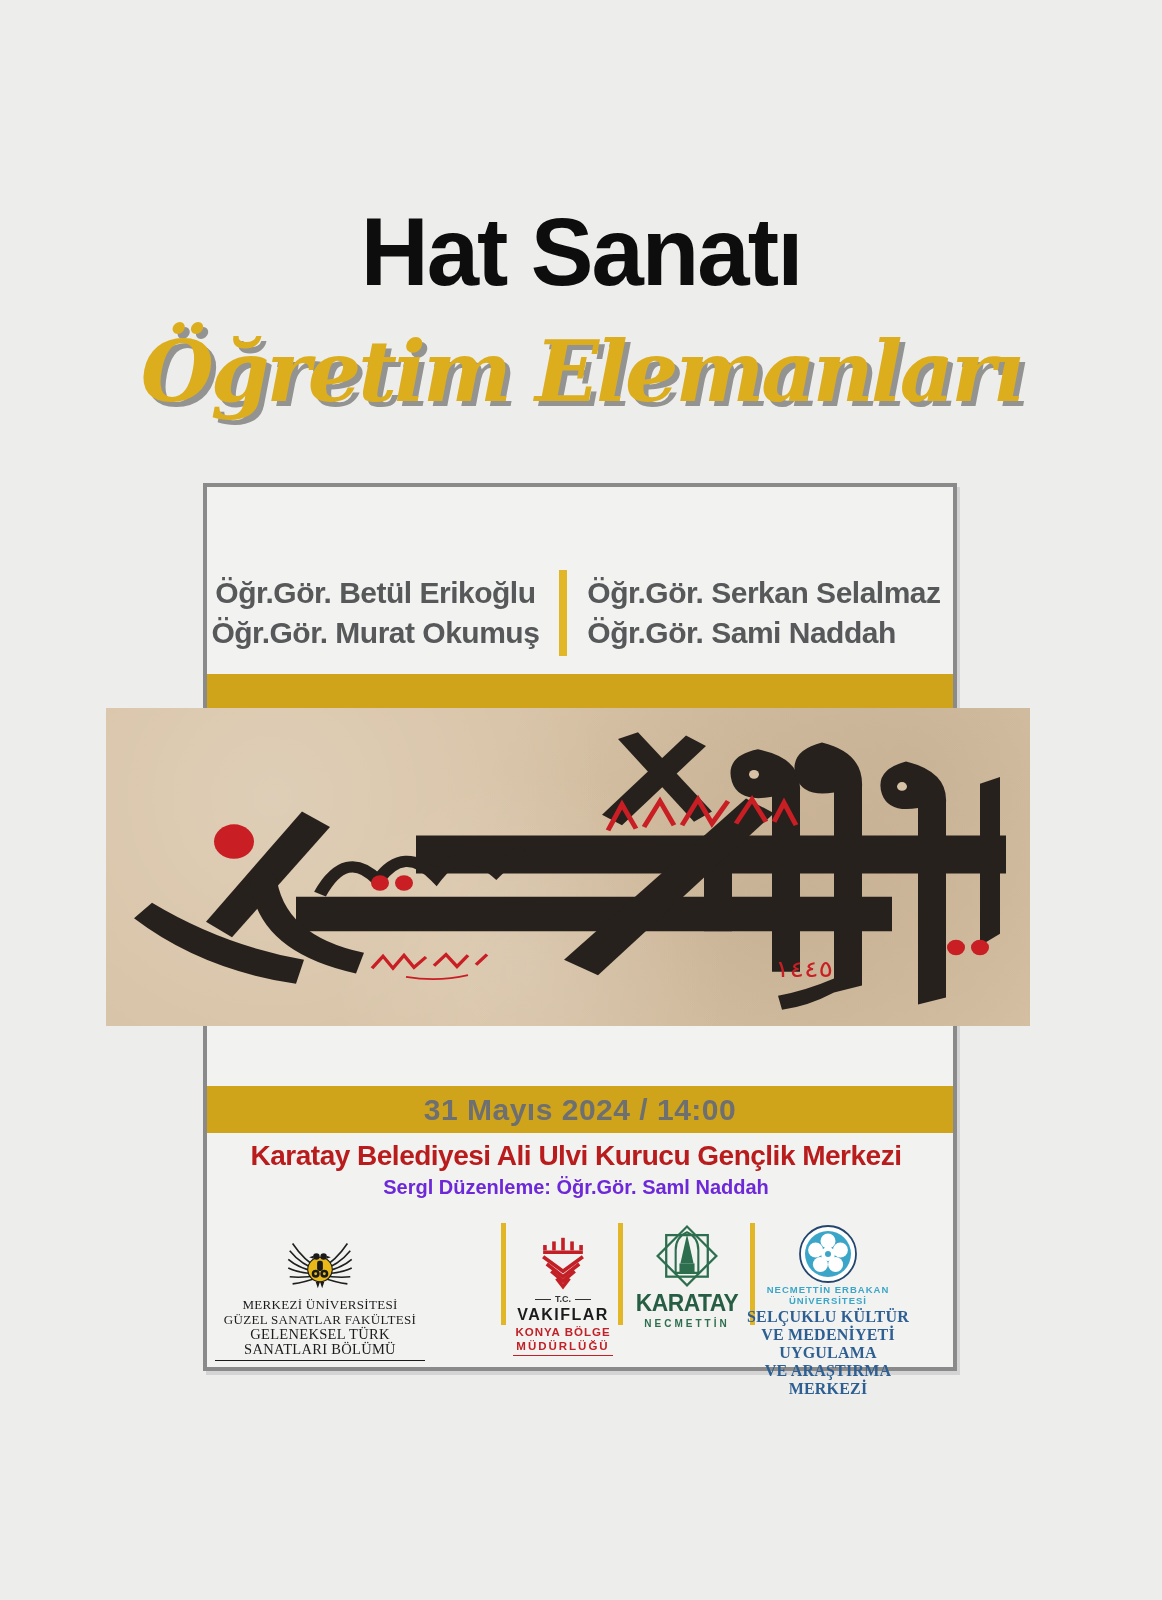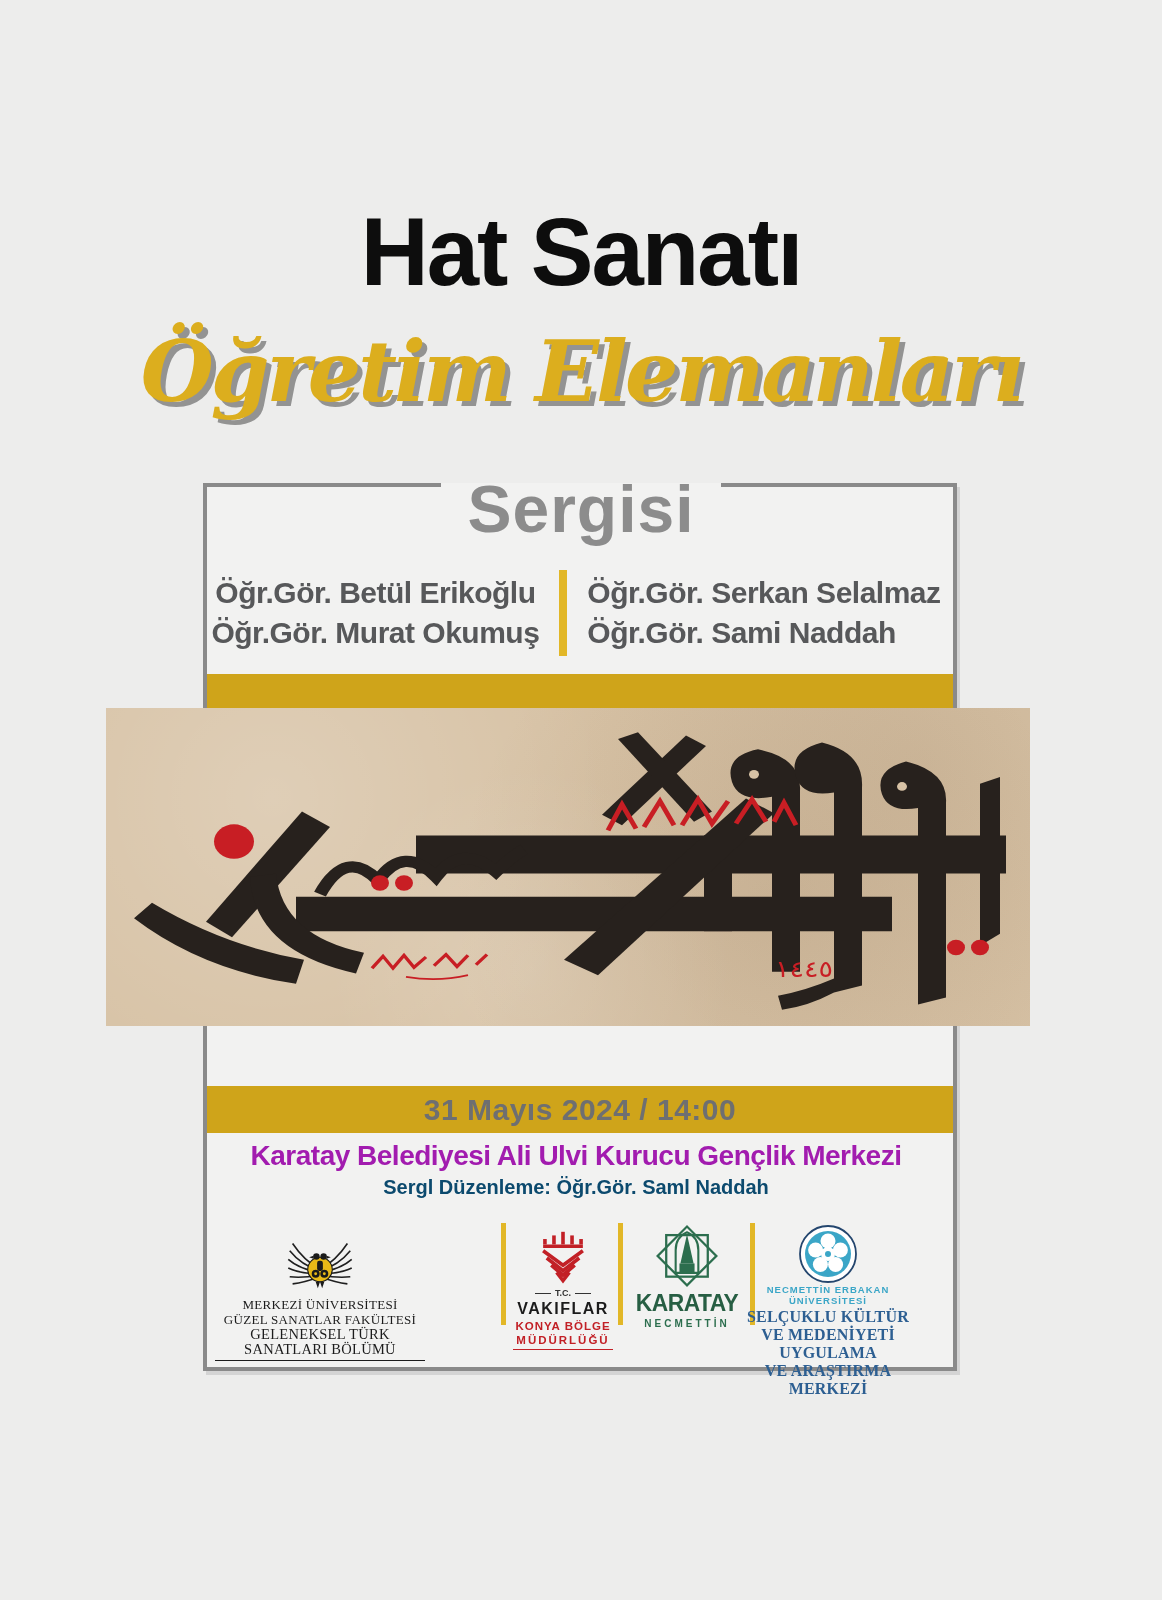--- a/index.html
+++ b/index.html
@@ -59,38 +59,38 @@
     background-color:var(--parchment);
     background-image:
       radial-gradient(circle at 18% 28%, rgba(255,255,255,.20), transparent 42%),
       radial-gradient(circle at 72% 62%, rgba(120,90,60,.12), transparent 46%),
       radial-gradient(circle at 46% 82%, rgba(255,255,255,.14), transparent 36%),
       radial-gradient(circle at 88% 18%, rgba(120,90,60,.10), transparent 40%);
   }
   .artwork svg{ display:block; width:100%; height:100%; }
   .venue{
     position:absolute; left:203px; top:1140px; width:746px; text-align:center;
-    font-size:28px; font-weight:700; color:#a21caf; letter-spacing:-0.5px;
+    font-size:28px; font-weight:700; color:#b91c1c; letter-spacing:-0.5px;
   }
   .organizer{
     position:absolute; left:203px; top:1176px; width:746px; text-align:center;
-    font-size:20px; font-weight:700; color:#0c4a6e;
+    font-size:20px; font-weight:700; color:#6d28d9;
   }
   .logos{ position:absolute; left:207px; top:1218px; width:746px; height:148px; }
   .logos .gold-sep{ position:absolute; width:5px; height:102px; top:5px; background:var(--gold_divider); }
   .sep-a{ left:294px; } .sep-b{ left:411px; } .sep-c{ left:543px; }
   .logo{ position:absolute; text-align:center; }
   .logo-selcuk{ left:8px; top:14px; width:210px; }
   .logo-selcuk .serif-lines{
     font-family:"Liberation Serif", serif; color:#1c1c1c;
     font-size:13px; line-height:15px; letter-spacing:0.3px; margin-top:3px;
   }
   .logo-selcuk .serif-lines .l3{ font-size:14.5px; }
   .logo-selcuk .rule{ height:0; border-bottom:1.5px solid #1c1c1c; margin-top:3px; }
-  .logo-vakiflar{ left:306px; top:12px; width:100px; }
+  .logo-vakiflar{ left:306px; top:18px; width:100px; }
   .tc-line{ display:flex; align-items:center; justify-content:center; gap:4px; margin-top:2px; }
   .tc-line .dash{ width:16px; height:0; border-top:1.5px solid #333; }
   .tc-line .tc{ font-size:9px; font-weight:700; color:#333; }
   .vak-name{ font-size:16px; font-weight:700; letter-spacing:1.5px; color:#1b1b1b; margin-top:2px;}
   .vak-l2{ font-size:11.5px; font-weight:700; letter-spacing:1px; color:var(--vakiflar_red); margin-top:2px;}
   .vak-l3{ font-size:11.5px; font-weight:700; letter-spacing:2px; color:var(--vakiflar_red); margin-top:2px;}
   .vak-rule{ height:0; border-bottom:1px solid var(--vakiflar_red); margin-top:3px; }
   .logo-karatay{ left:424px; top:2px; width:112px; }
   .kar-name{ font-size:24px; font-weight:800; color:#275e43; letter-spacing:-0.5px; transform:scaleX(0.95); margin-top:1px;}
   .kar-sub{ font-size:10px; font-weight:700; color:#2c6e4e; letter-spacing:3px; margin-top:1px;}
@@ -104,23 +104,20 @@
 <body>
 
 <div class="page">
 
   <h1 class="title">Hat Sanatı</h1>
 
   <div class="script">Öğretim Elemanları</div>
 
   <div class="panel"></div>
 
-  <div class="sergisi-wrap">
-    <span class="sergisi">Sergisi</span>
-  </div>
 
   <div class="names">
     <div class="names-col left">
       <div>Öğr.Gör. Betül Erikoğlu</div>
       <div>Öğr.Gör. Murat Okumuş</div>
     </div>
     <div class="names-divider"></div>
     <div class="names-col right">
       <div>Öğr.Gör. Serkan Selalmaz</div>
       <div>Öğr.Gör. Sami Naddah</div>

